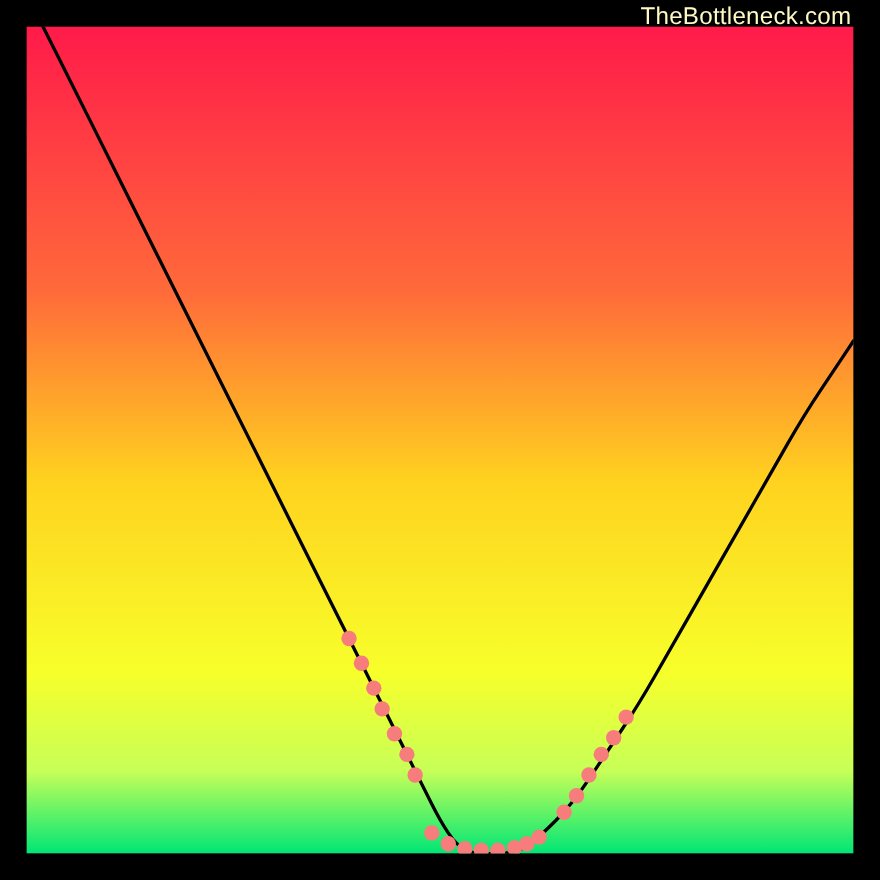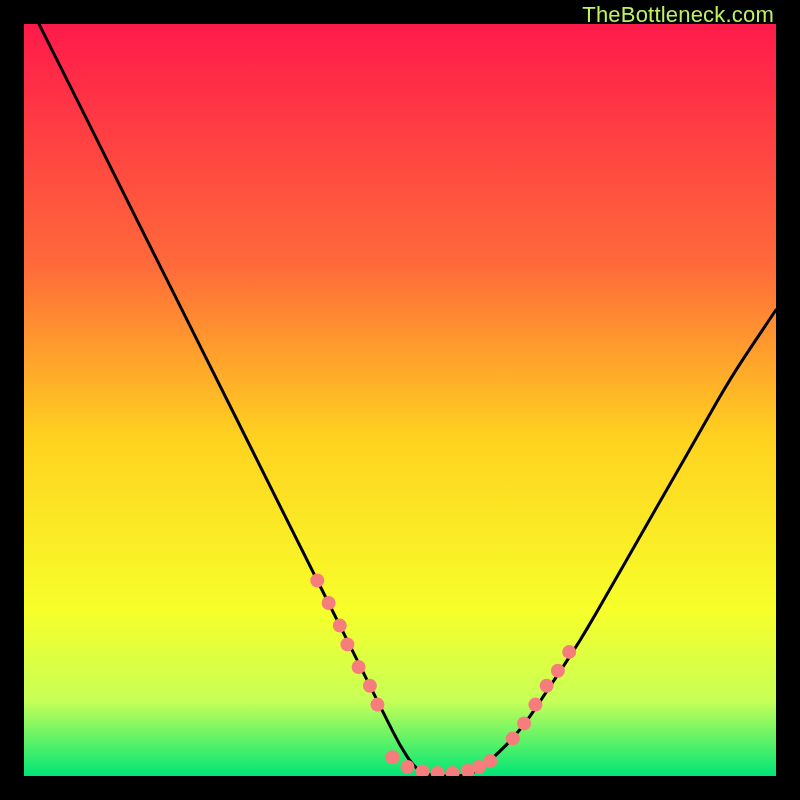--- a/index.html
+++ b/index.html
@@ -23,21 +23,21 @@
     position: absolute;
     left: 0;
     top: 0;
     width: 752px;
     height: 752px;
   }
   .watermark {
     position: absolute;
     top: 2px;
     right: 26px;
-    color: #bef264;
+    color: #fef9c3;
     font-size: 22px;
     font-weight: 500;
     letter-spacing: 0.2px;
     font-family: Arial, Helvetica, sans-serif;
   }
   svg {
     display: block;
   }
 </style>
 </head>

